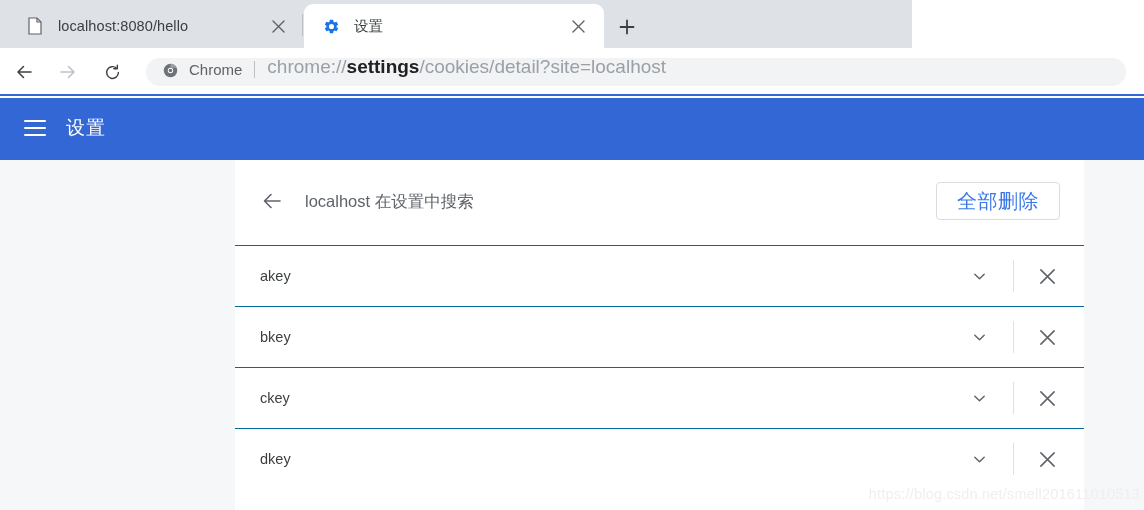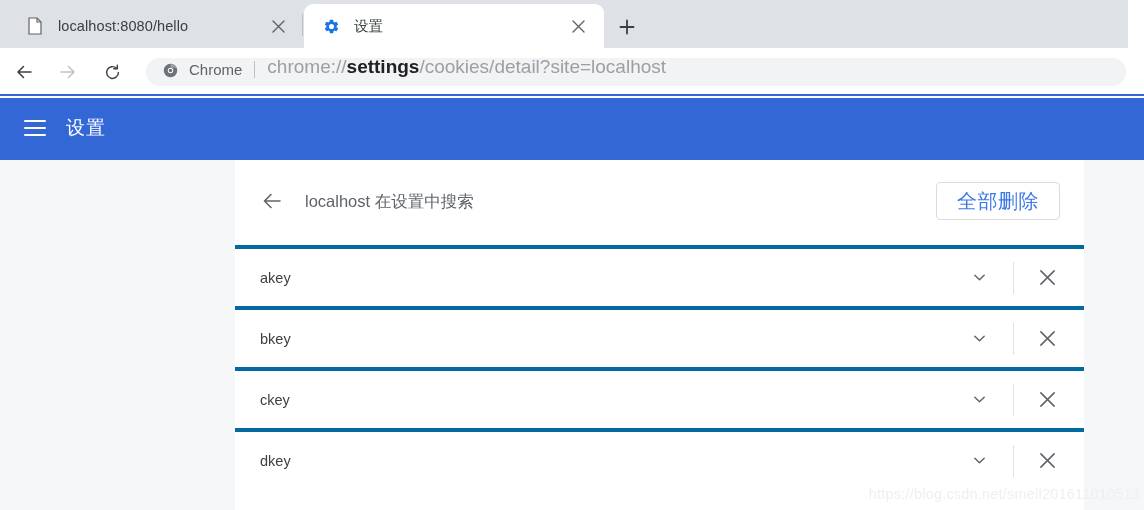--- a/index.html
+++ b/index.html
@@ -16,21 +16,21 @@
     position: relative;
     width: 1144px;
     height: 510px;
     overflow: hidden;
   }
 
   
   .tabstrip {
     position: absolute;
     left: 0; top: 0;
-    width: 1128px;
+    width: 912px;
     height: 48px;
     background: #dee1e6;
     box-sizing: border-box;
   }
 
   .tab {
     position: absolute;
     top: 4px;
     height: 44px;
     display: flex;
@@ -321,21 +321,21 @@
   }
 
   
   .data-list {
     position: relative;
   }
 
   .data-row {
     position: relative;
     height: 61px;
-    border-top: 4px solid #0369a1;
+    border-top: 1px solid #0369a1;
     display: flex;
     align-items: center;
     box-sizing: border-box;
   }
 
   .row-key {
     margin-left: 25px;
     font-size: 14.5px;
     color: #3c4043;
     flex: 1 1 auto;

